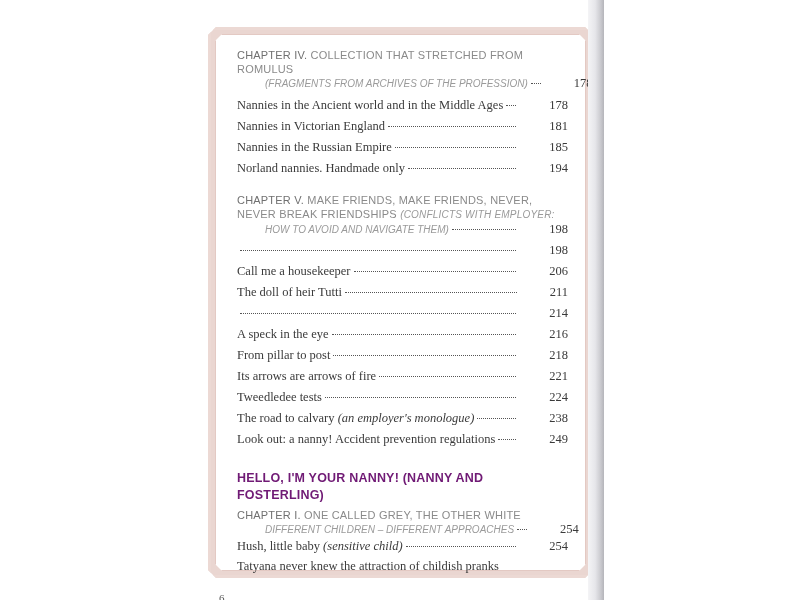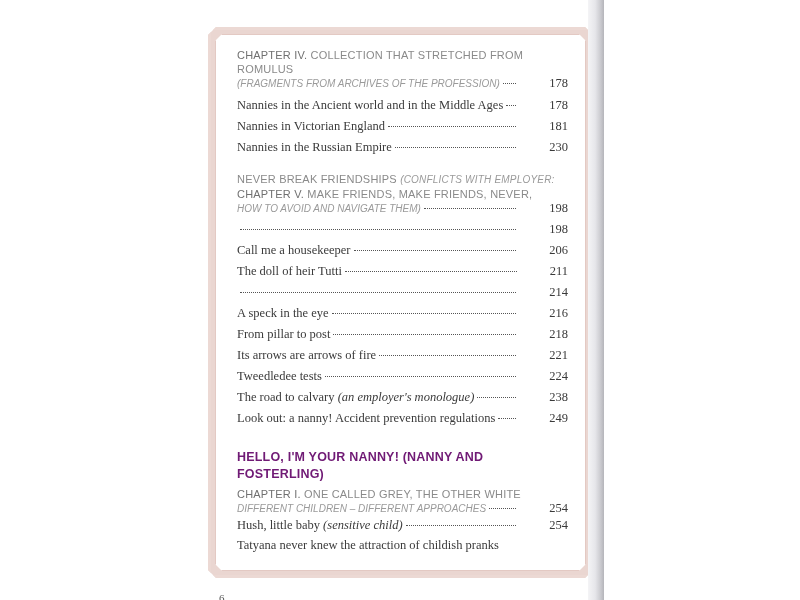--- a/index.html
+++ b/index.html
@@ -57,21 +57,21 @@
     .row .dots {
       flex: 1; margin: 0 3px;
       border-bottom: 1px dotted #555;
       transform: translateY(-3px);
       min-width: 10px;
     }
     .row .p { white-space: nowrap; margin-left: 30px; }
     .row.chaprow { font-size: 11px; line-height: 14px; }
     .row.chaprow .t {
       font-family: "Liberation Sans", "DejaVu Sans", sans-serif;
-      font-style: italic; color: #9a9a9a; font-size: 10px; text-transform: uppercase;
+      font-style: italic; color: #9a9a9a; font-size: 10px; text-transform: uppercase; margin-left: 28px;
     }
     .row.chaprow .p { font-family: "Liberation Serif", serif; font-size: 12.5px; color: #3a3a3a; }
     .plain { font-size: 12.5px; line-height: 17px; color: #3a3a3a; }
     .part-label {
       font-family: "Liberation Sans", "DejaVu Sans", sans-serif;
       font-size: 12.5px; color: #6e6e6e; line-height: 15px;
     }
     .part-title {
       font-family: "Liberation Sans", "DejaVu Sans", sans-serif;
       font-size: 12.5px; font-weight: bold; color: #701a75; line-height: 17px;
@@ -108,32 +108,37 @@
       <span class="p">178</span>
     </div>
     <div class="row">
       <span class="t">Nannies in Victorian England</span>
       <span class="dots"></span>
       <span class="p">181</span>
     </div>
     <div class="row">
       <span class="t">Nannies in the Russian Empire</span>
       <span class="dots"></span>
-      <span class="p">230</span>
+      <span class="p">185</span>
+    </div>
+    <div class="row">
+      <span class="t">Norland nannies. Handmade only</span>
+      <span class="dots"></span>
+      <span class="p">194</span>
     </div>
 
     <div style="height:14px"></div>
 
+    <div class="chap">
+      <span class="lbl">CHAPTER V.</span>
+      <span>MAKE FRIENDS, MAKE FRIENDS, NEVER,</span>
+    </div>
     <div class="chap">
       <span>NEVER BREAK FRIENDSHIPS</span>
       <span class="sub">(CONFLICTS WITH EMPLOYER:</span>
-    </div>
-    <div class="chap">
-      <span class="lbl">CHAPTER V.</span>
-      <span>MAKE FRIENDS, MAKE FRIENDS, NEVER,</span>
     </div>
     <div class="row chaprow">
       <span class="t">HOW TO AVOID AND NAVIGATE THEM)</span>
       <span class="dots"></span>
       <span class="p">198</span>
     </div>
     <div style="height:3px"></div>
     <div class="row">
         <span class="dots"></span>
         <span class="p">198</span>

